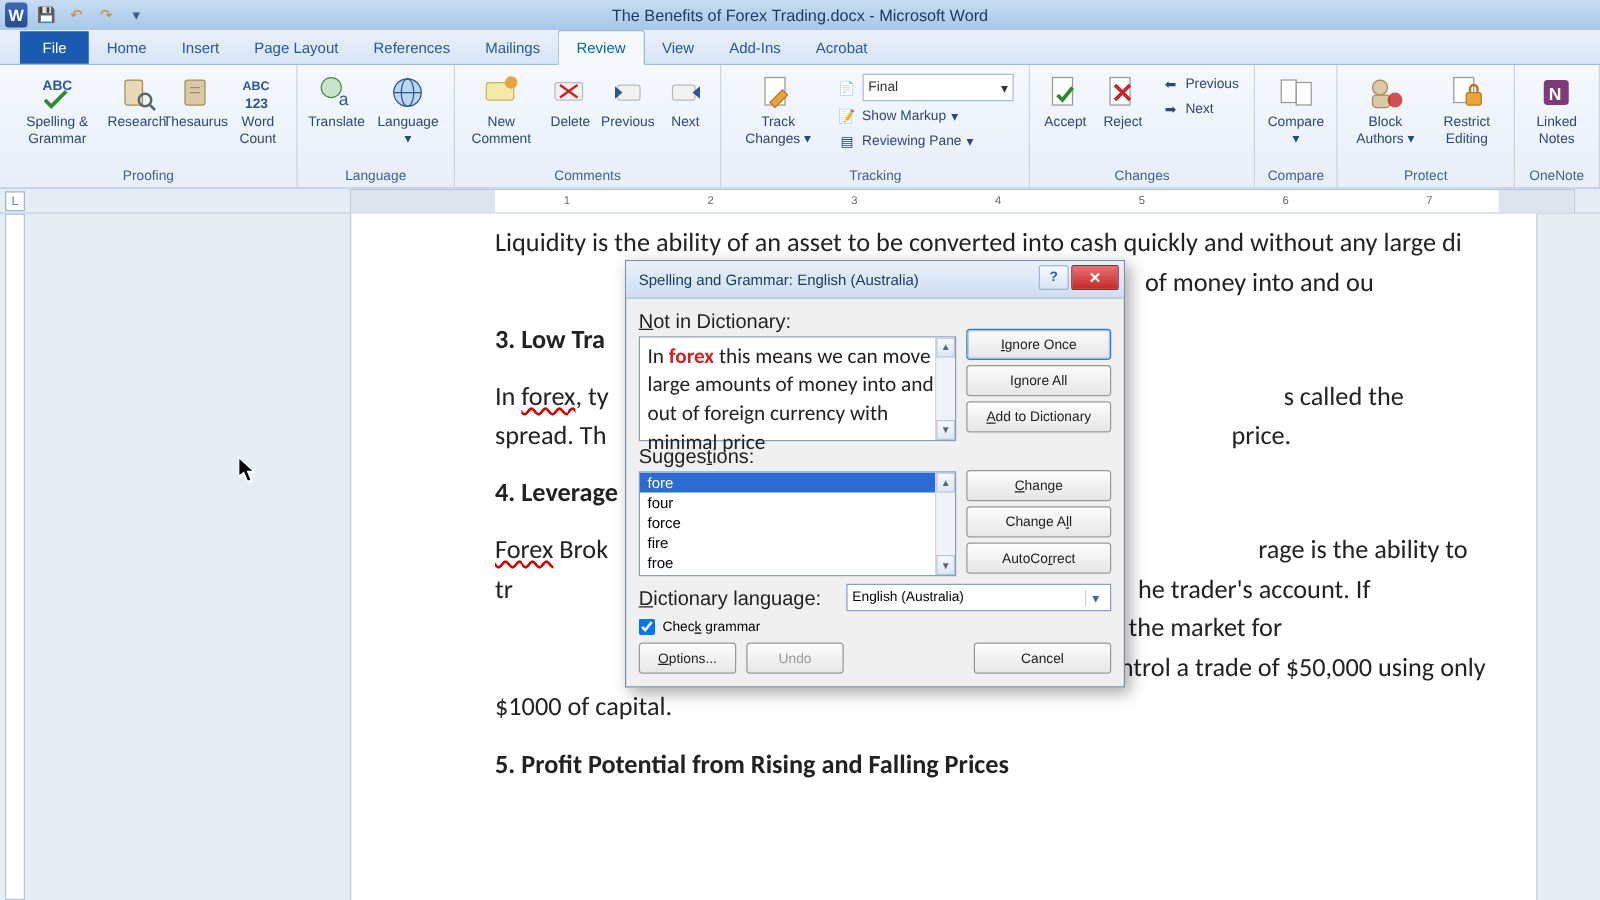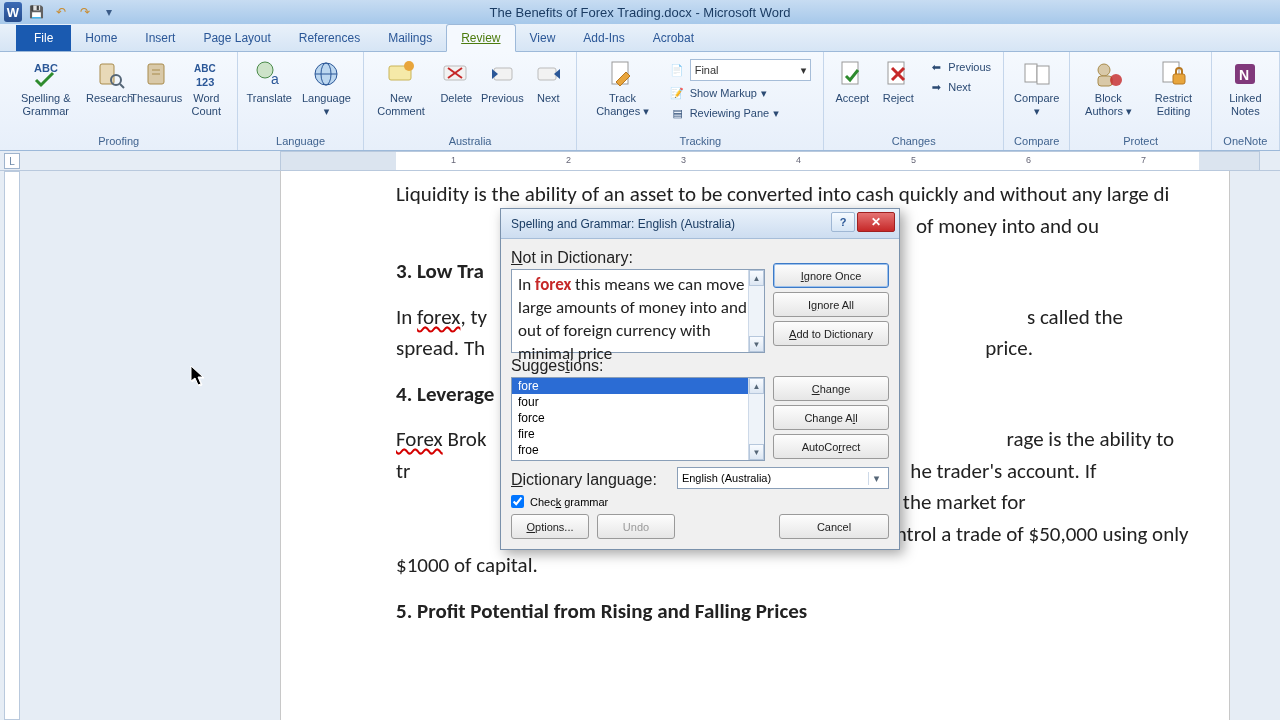--- a/index.html
+++ b/index.html
@@ -9,21 +9,21 @@
 .titlebar { height: 24px; background: linear-gradient(#c7dcf2,#a6c8ea); display: flex; align-items: center; position: relative; }
 .qat { display: flex; align-items: center; gap: 6px; padding-left: 4px; }
 .qat-icon { width: 18px; height: 18px; display: flex; align-items: center; justify-content: center; }
 .word-logo { width: 20px; height: 20px; background: linear-gradient(#3b6ab5,#264d8e); border-radius: 3px; color:#fff; font-weight:bold; font-size:13px; display:flex;align-items:center;justify-content:center; }
 .title-text { position: absolute; left: 50%; transform: translateX(-50%); color: #1b3c63; font-size: 13px; }
 
 
 .tabs { height: 28px; background: linear-gradient(#e9f1fa,#d6e5f5); display: flex; align-items: flex-end; padding-left: 16px; border-bottom: 1px solid #9db9d9; }
 .tab { padding: 6px 14px 6px; color: #2b5797; cursor: default; font-size: 12px; }
 .tab.file { background: #1a5ab0; color: #fff; border-radius: 0 0 0 0; padding: 6px 18px; }
-.tab.active { background: #f5f9fe; border: 1px solid #9db9d9; border-bottom: 1px solid #f5f9fe; border-radius: 3px 3px 0 0; margin-bottom: -1px; color:#4d7c0f;text-decoration:underline; }
+.tab.active { background: #f5f9fe; border: 1px solid #9db9d9; border-bottom: 1px solid #f5f9fe; border-radius: 3px 3px 0 0; margin-bottom: -1px; color:#0369a1; }
 
 
 .ribbon { height: 99px; background: linear-gradient(#f5f9fe,#e7effa); border-bottom: 1px solid #9db9d9; display: flex; }
 .group { border-right: 1px solid #c5d6eb; padding: 4px 6px 0; display: flex; flex-direction: column; justify-content: space-between; }
 .group-row { display: flex; gap: 2px; align-items:flex-start; }
 .group-label { text-align: center; font-size: 11px; color: #40638f; padding: 2px 0 3px; }
 .btn-v { display: flex; flex-direction: column; align-items: center; padding: 2px 4px; min-width: 44px; cursor: default; }
 .btn-v .ic { width: 32px; height: 32px; display:flex;align-items:center;justify-content:center; }
 .btn-v .lbl { font-size: 11px; color: #2b4a73; text-align: center; line-height: 1.15; margin-top: 2px; }
 .small-row { display:flex; flex-direction:column; gap:2px; padding:2px; }
@@ -211,21 +211,21 @@
       <div class="btn-v">
         <div class="ic">
             <svg width="32" height="32">
               <rect x="6" y="10" width="18" height="12" rx="2" fill="#f2f2f2" stroke="#bbb"></rect>
               <path d="M22 16 l6 -5 v10 z" fill="#2b5797"></path>
             </svg>
           </div>
         <div class="lbl">Next</div>
       </div>
     </div>
-    <div class="group-label">Australia</div>
+    <div class="group-label">Comments</div>
   </div>
 
   <div class="group">
     <div class="group-row">
       <div class="btn-v">
         <div class="ic">
             <svg width="32" height="32">
               <rect x="6" y="4" width="16" height="22" fill="#fff" stroke="#999"></rect>
               <path d="M10 24 l10 -10 l4 4 l-10 10 z" fill="#e8a53c" stroke="#b87820"></path>
             </svg>

